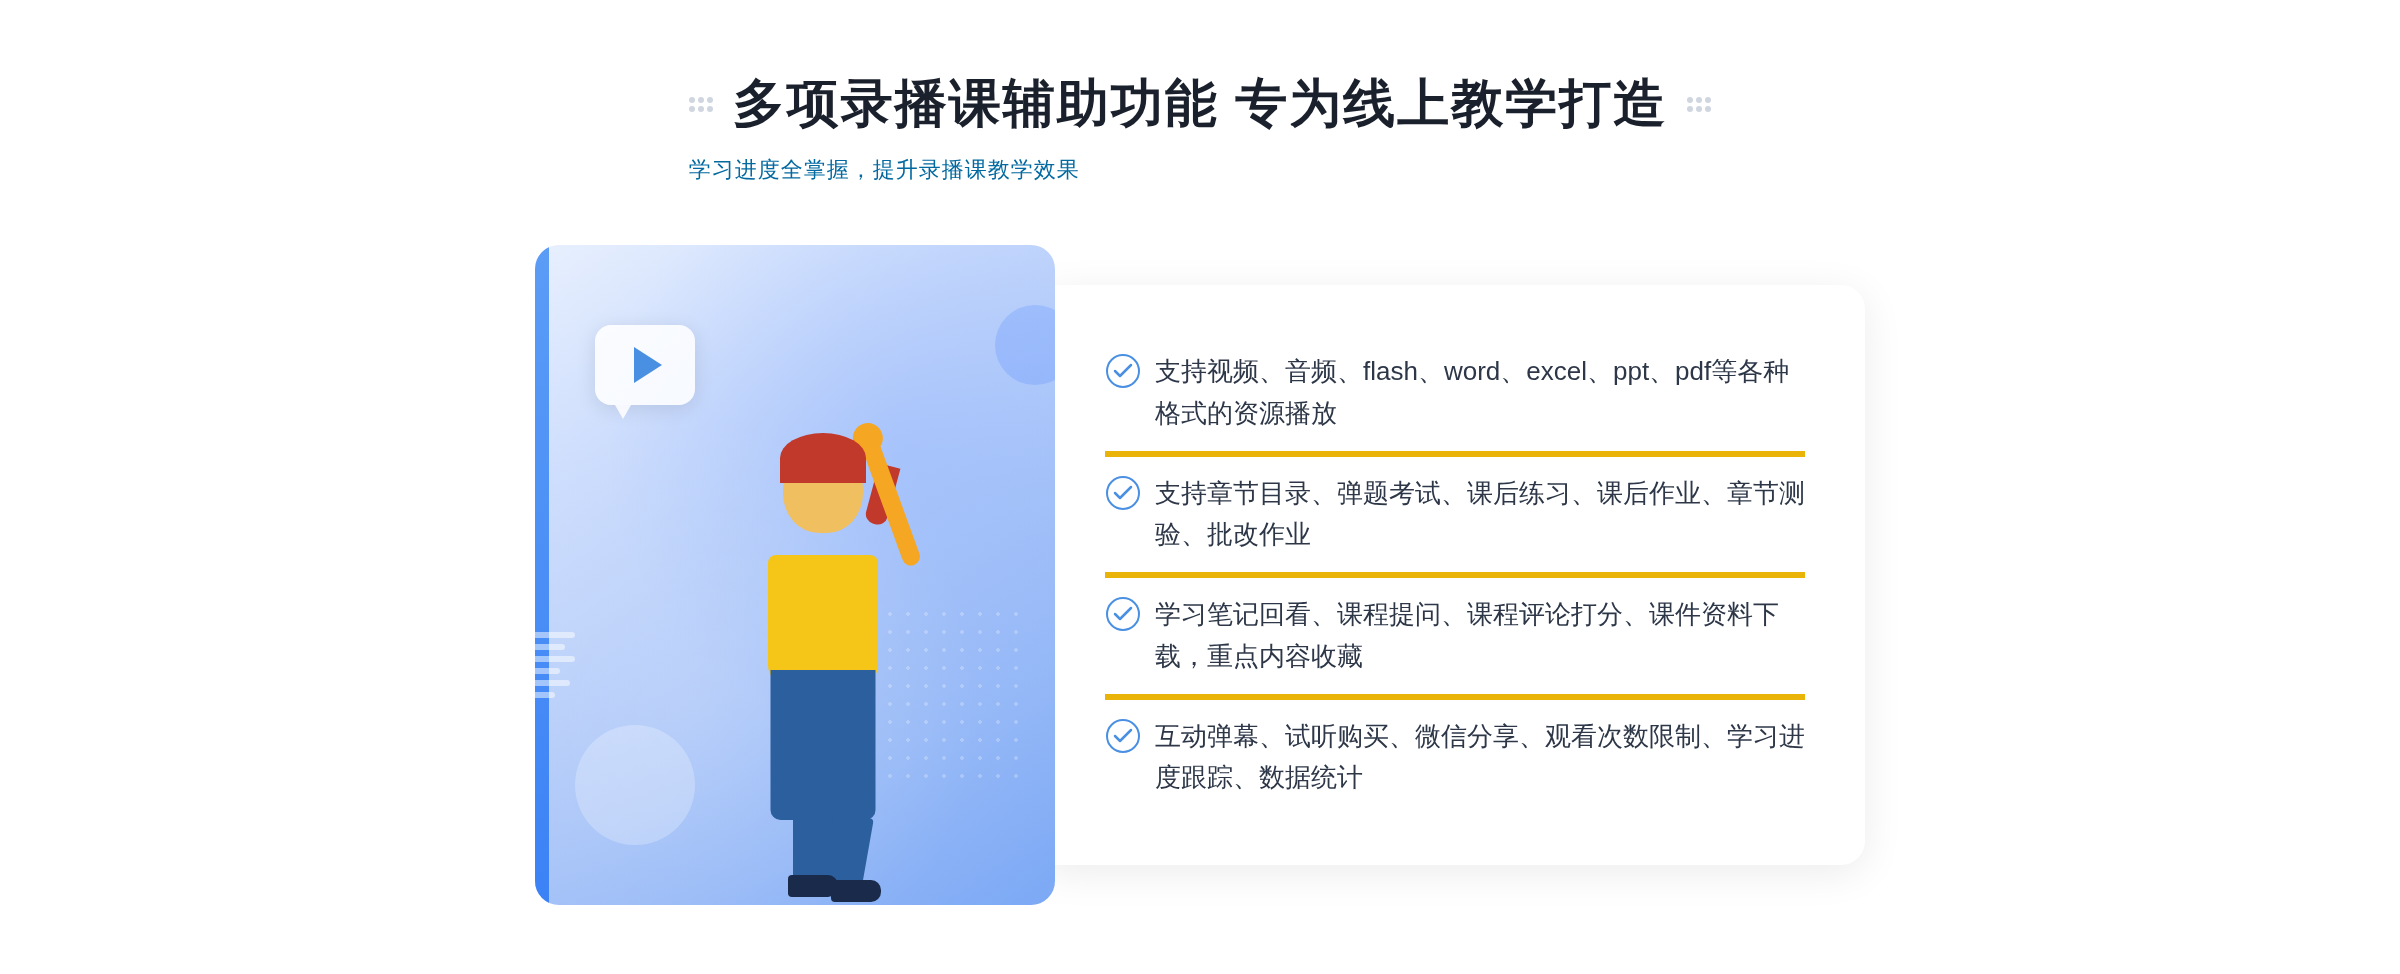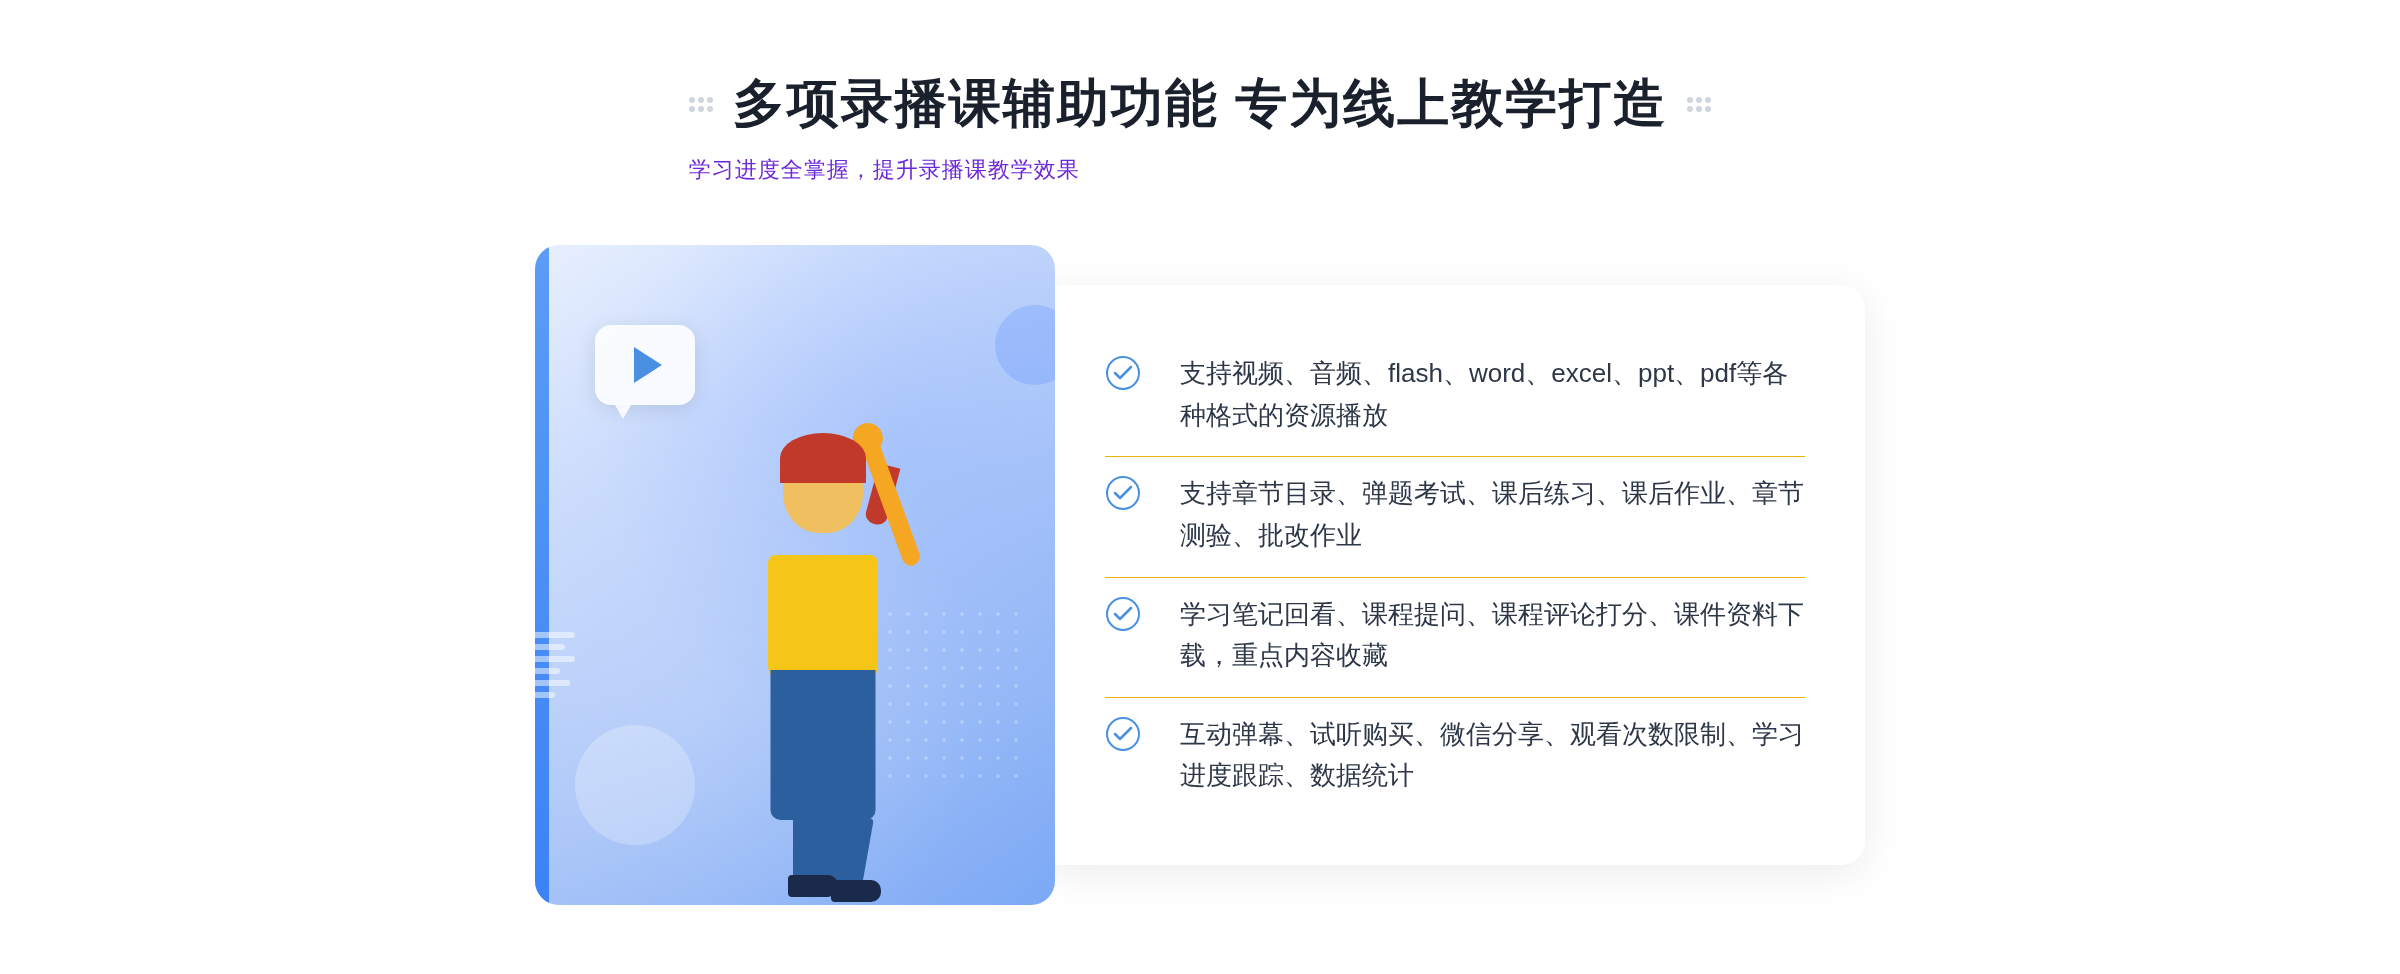--- a/index.html
+++ b/index.html
@@ -65,21 +65,21 @@
 
     .main-title {
       font-size: 52px;
       font-weight: 700;
       color: #1a202c;
       letter-spacing: 2px;
     }
 
     .sub-title {
       font-size: 22px;
-      color: #6d28d9;
+      color: #0369a1;
       letter-spacing: 1px;
       margin-top: 8px;
     }
 
     
     .illustration-card {
       width: 520px;
       height: 660px;
       border-radius: 24px;
       background: linear-gradient(145deg, #e8f0fe 0%, #c7d9fc 30%, #a8c4f8 60%, #7ba8f5 100%);
@@ -348,26 +348,26 @@
       display: flex;
       flex-direction: column;
       justify-content: space-around;
       margin-left: -10px;
       z-index: 1;
     }
 
     .feature-item {
       display: flex;
       align-items: flex-start;
-      gap: 39px;
+      gap: 14px;
       padding: 16px 0;
     }
 
     .feature-item + .feature-item {
-      border-top: 1px solid #eab308;
+      border-top: 6px solid #eab308;
     }
 
     .check-icon {
       width: 36px;
       height: 36px;
       flex-shrink: 0;
       margin-top: 2px;
     }
 
     .check-icon svg {

